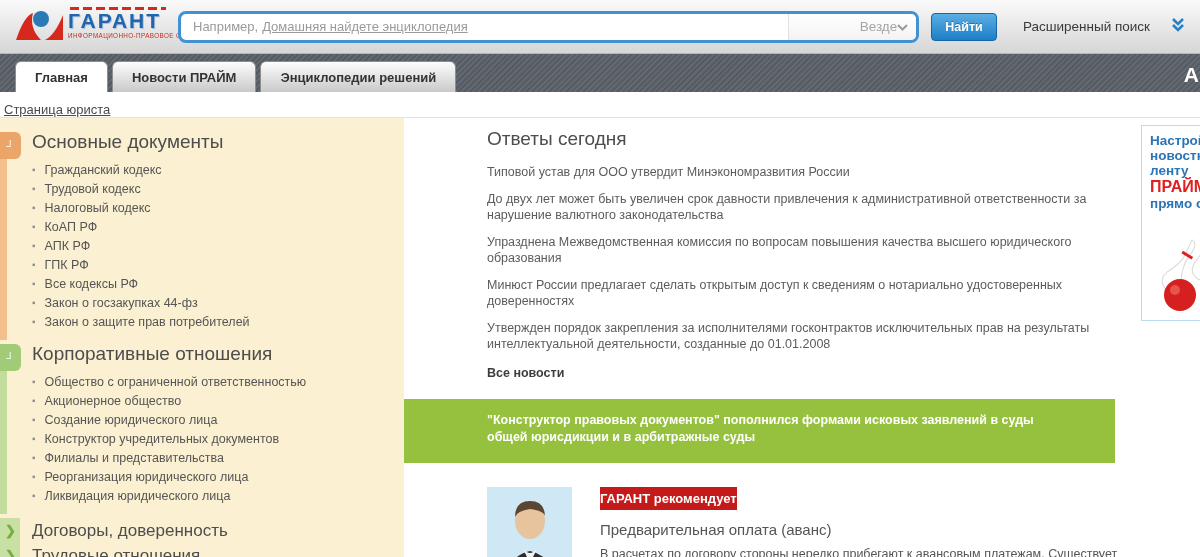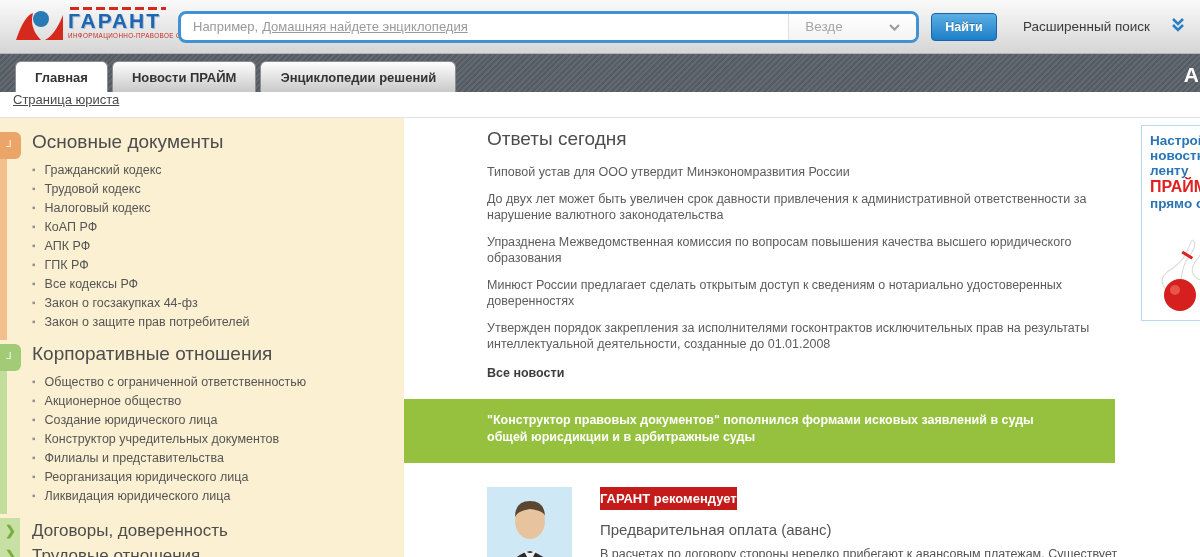--- a/index.html
+++ b/index.html
@@ -17,42 +17,42 @@
   .logo-brand { font-size:21px; font-weight:bold; letter-spacing:2px; color:#1e66b0;
     text-shadow:1px 1px 0 #aebfd6; line-height:22px; }
   .logo-tagline { font-size:6.3px; color:#c42b22; letter-spacing:.4px; white-space:nowrap; }
 
   .search-wrap { display:flex; align-items:stretch; border:3px solid #3f93d4; border-radius:8px;
     background:#fff; height:32px; width:768px; margin-left:6px; overflow:hidden; }
   .search-input { flex:1; display:flex; align-items:center; padding:0 12px; font-size:13px; color:#9a9a9a;
     white-space:nowrap; overflow:hidden; }
   .search-input .ph-link { text-decoration:underline; margin-left:4px; }
   .search-scope { width:128px; border-left:1px solid #e0e0e0; background:linear-gradient(#fff,#f3f3f3);
-    display:flex; align-items:center; justify-content:space-between; padding:0 16px; color:#a5a5a5;
+    display:flex; align-items:center; justify-content:flex-end; padding:0 8px; color:#a5a5a5;
     font-size:13.5px; cursor:pointer; }
   .scope-chevron { color:#9a9a9a; font-size:11px; }
 
   .find-btn { margin-left:12px; width:68px; height:28px; border:1px solid #1565a8; border-radius:4px;
     background:linear-gradient(#5caee4,#1d7ec7); color:#fff; font-weight:bold; font-size:12.5px;
     text-shadow:0 -1px 0 rgba(0,0,0,.3); cursor:pointer; font-family:inherit; }
   .adv-link { margin-left:26px; font-size:13.5px; color:#3a3a3a; cursor:pointer; white-space:nowrap; }
   .dbl-chevron { margin-left:20px; cursor:pointer; flex:none; }
 
   
   .tabbar { height:38px; background:#5b6169;
     background-image:repeating-linear-gradient(135deg, rgba(255,255,255,.05) 0 2px, rgba(0,0,0,.06) 2px 4px);
     display:flex; align-items:flex-end; padding-left:15px; position:relative; }
   .tab { height:31px; display:flex; align-items:center; padding:0 19px; margin-right:4px;
     font-size:13px; font-weight:bold; color:#333; border-radius:6px 6px 0 0;
     background:linear-gradient(#fdfdfd,#c9c9c9); border:1px solid #8d8d8d; border-bottom:none; cursor:pointer; }
   .tab.active { background:#fff; }
   .tabbar-letter { position:absolute; right:1px; bottom:5px; color:#fff; font-weight:bold; font-size:21px; }
 
   
-  .subnav { height:25px; background:#fff; display:flex; align-items:flex-start; padding-left:13px; }
+  .subnav { height:25px; background:#fff; display:flex; align-items:flex-end; padding-left:4px; }
   .subnav a { font-size:13px; color:#4a4a4a; text-decoration:underline; cursor:pointer; }
 
   
   .content { display:flex; height:444px; border-top:1px solid #e2e2e2; }
 
   
   .sidebar { width:404px; flex:none; background:#fbf0d1; padding-top:10px; position:relative; }
   .side-section { position:relative; padding-bottom:8px; }
   .side-section .strip { position:absolute; left:0; top:10px; bottom:0; width:7px; }
   .side-section.orange .strip { background:#f3c08c; }

